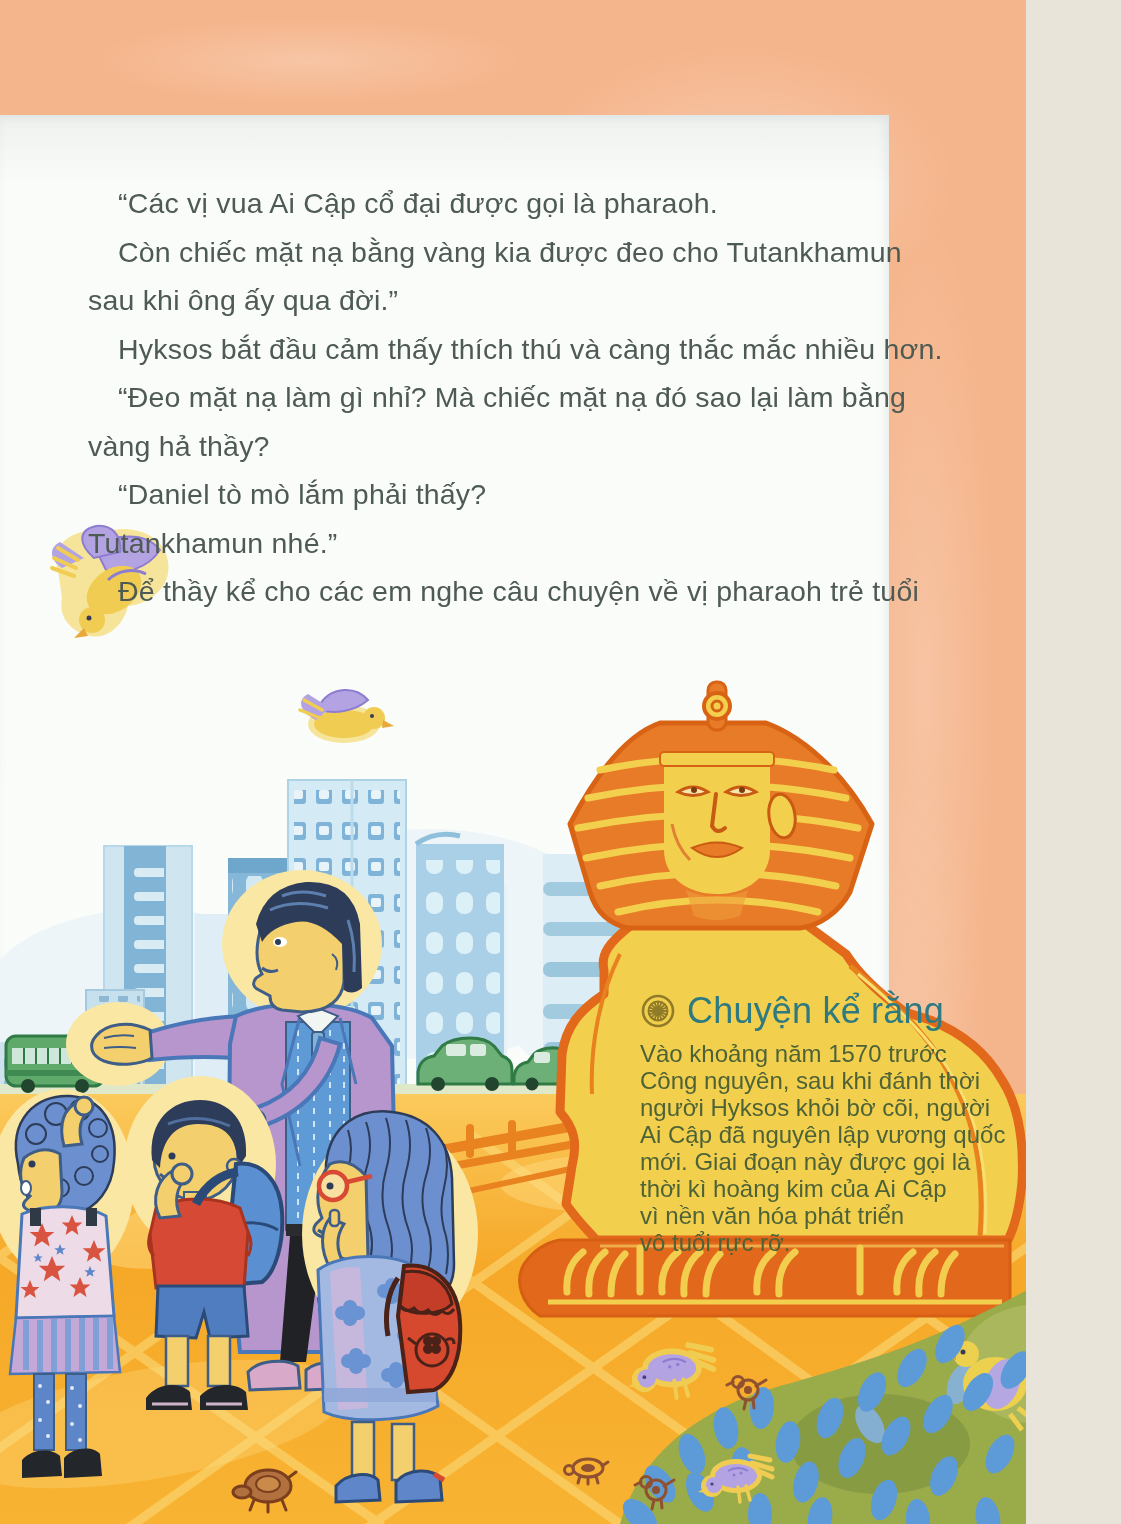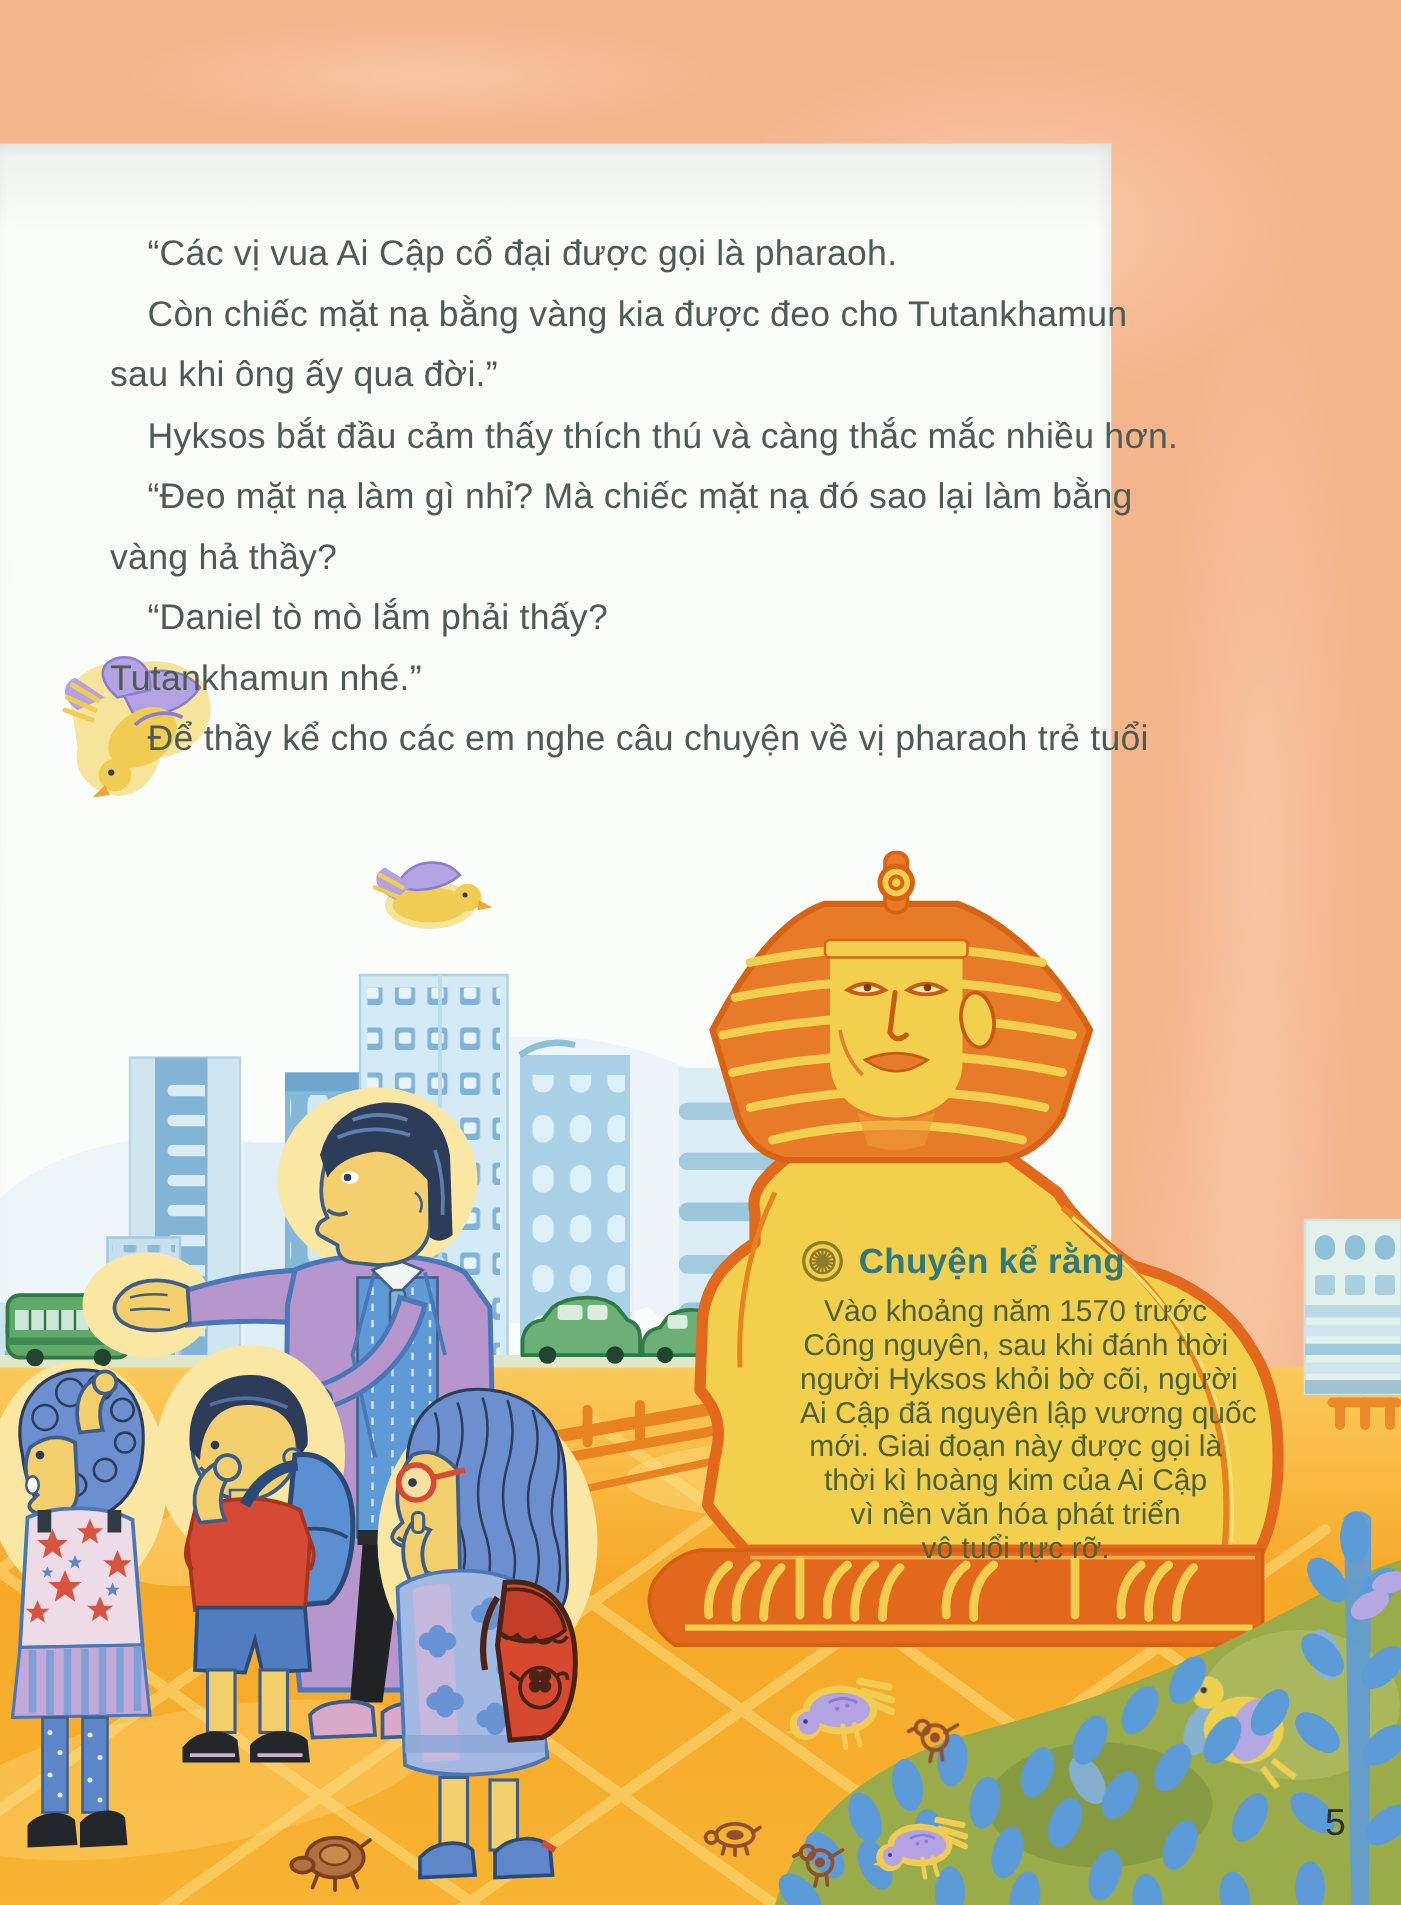--- a/index.html
+++ b/index.html
@@ -1,17 +1,17 @@
 <!DOCTYPE html>
 <html><head>
 <meta charset="utf-8">
 <style>
   html,body{margin:0;padding:0;background:#e9e4da;}
   .canvas{
-    position:relative;width:1121px;height:1524px;overflow:hidden;
+    position:relative;width:1026px;height:1524px;overflow:hidden;
     font-family:"Liberation Sans",sans-serif;
     background-color:#f5b58c;
     background-image:
       radial-gradient(closest-side at 72% 12%, rgba(255,255,255,.28), rgba(255,255,255,0) 75%),
       radial-gradient(closest-side at 90% 45%, rgba(255,255,255,.20), rgba(255,255,255,0) 70%),
       radial-gradient(closest-side at 88% 70%, rgba(255,255,255,.16), rgba(255,255,255,0) 70%),
       radial-gradient(closest-side at 30% 4%, rgba(255,255,255,.22), rgba(255,255,255,0) 70%);
   }
   .paper{
     position:absolute;left:0;top:115px;width:889px;height:1409px;
@@ -24,24 +24,24 @@
     color:#4e5a54;font-size:28.5px;line-height:48.5px;letter-spacing:.2px;
   }
   .story .line{white-space:nowrap;}
   .story .line.indent{padding-left:30px;}
   .illus{position:absolute;left:0;top:524px;z-index:2;}
   .story-box{
     position:absolute;left:640px;top:991px;width:345px;z-index:4;
   }
   .story-box .head{display:flex;align-items:center;gap:11px;}
   .story-box .title{
-    color:#2e7a80;font-size:28px;font-weight:bold;letter-spacing:.2px;line-height:1.1;
+    color:#2e7a80;font-size:36px;font-weight:normal;letter-spacing:.2px;line-height:1.1;
   }
   .story-box .body{margin-top:9px;color:#4d6337;font-size:24px;line-height:27px;font-weight:500;}
-  .story-box .body .bline{white-space:nowrap;text-align:center;}
+  .story-box .body .bline{white-space:nowrap;}
   .page-num{
     position:absolute;left:1060px;top:1444px;z-index:5;
     color:#2c3136;font-size:30px;line-height:1;
   }
 </style>
 </head>
 <body>
 
 <div class="canvas">
   <div class="paper"></div>

